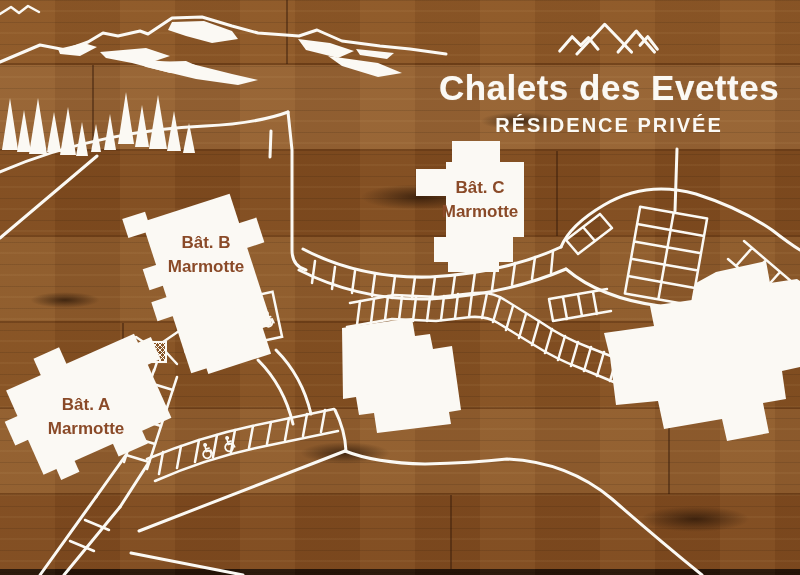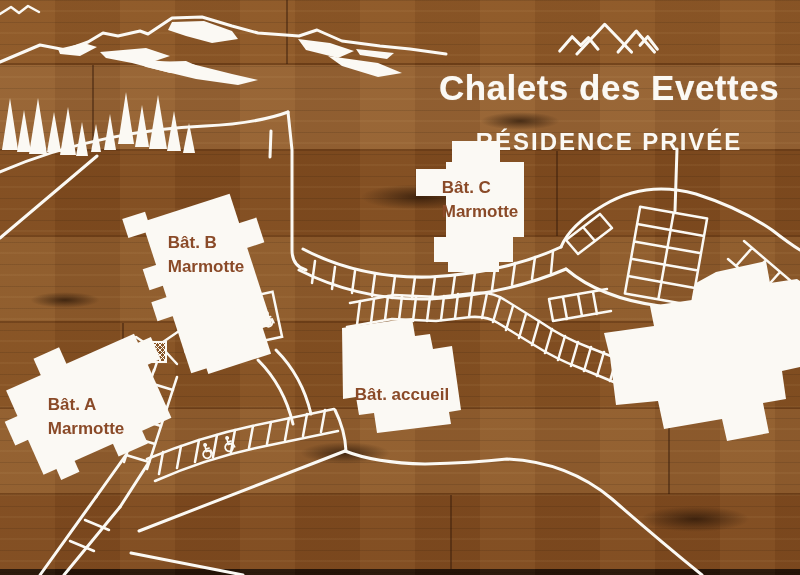--- a/index.html
+++ b/index.html
@@ -20,22 +20,22 @@
         #7e4a1f 495px 569px, #241307 569px 575px);
   }
   .seam{position:absolute;width:2px;background:rgba(50,25,8,.45);}
   .knot{position:absolute;border-radius:50%;
     background:radial-gradient(ellipse at center, rgba(35,18,6,.7), rgba(35,18,6,0) 70%);}
   svg.map{position:absolute;left:0;top:0;}
   .header{position:absolute;left:418px;top:6px;width:382px;text-align:center;color:#fbf9f4;}
   .logo{display:block;margin:0 auto;}
   .title{font-size:35px;font-weight:700;letter-spacing:.5px;margin-top:12px;
     text-shadow:0 0 1px rgba(255,255,255,.4);white-space:nowrap;}
-  .subtitle{font-size:24px;font-weight:700;letter-spacing:2px;margin-top:20px;white-space:nowrap;}
-  .blabel{position:absolute;transform:translate(-50%,-50%);text-align:left;
+  .subtitle{font-size:20px;font-weight:700;letter-spacing:2px;margin-top:6px;white-space:nowrap;}
+  .blabel{position:absolute;transform:translate(-50%,-50%);text-align:center;
     color:#8a4a28;font-weight:700;font-size:17px;line-height:1.4;white-space:nowrap;}
 </style>
 </head>
 <body>
 
 <div class="board">
 
   <div class="seam" style="left:286px;top:0;height:64px;"></div>
   <div class="seam" style="left:556px;top:151px;height:85px;"></div>
   <div class="seam" style="left:122px;top:323px;height:85px;"></div>
@@ -211,16 +211,15 @@
   </div>
   <div class="blabel" style="left:206px;top:255px;">
     <span style="display:block">Bât. B</span>
     <span style="display:block">Marmotte</span>
   </div>
   <div class="blabel" style="left:480px;top:200px;">
     <span style="display:block">Bât. C</span>
     <span style="display:block">Marmotte</span>
   </div>
   <div class="blabel" style="left:402px;top:395px;">
-    <span style="display:block">Bât. accueil</span>
   </div>
 
 </div>
 
 </body></html>

